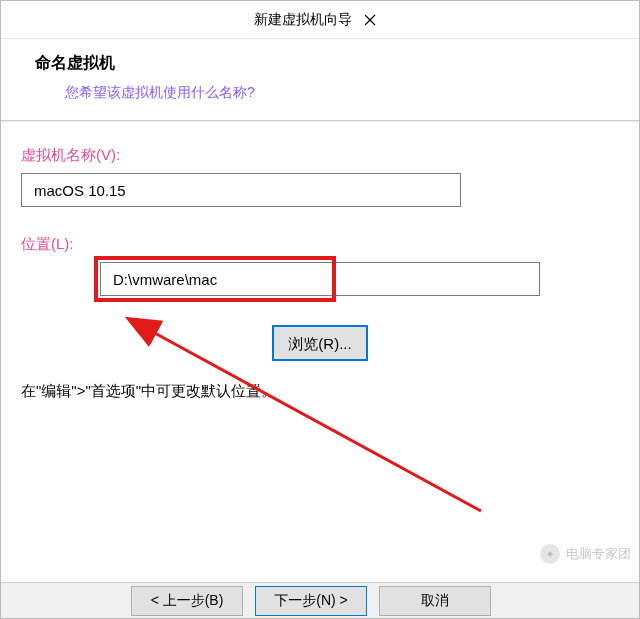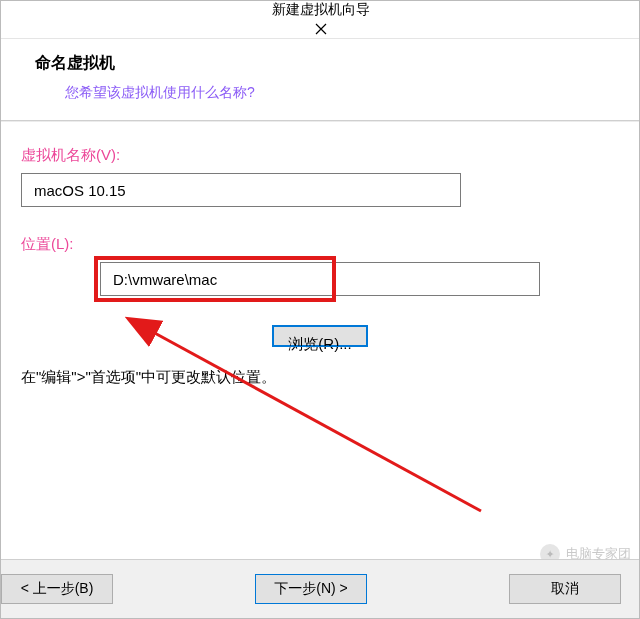--- a/index.html
+++ b/index.html
@@ -17,24 +17,23 @@
       width: 640px;
       height: 619px;
       border: 1px solid #bbb;
       position: relative;
       background: #fff;
     }
     .titlebar {
       height: 38px;
       display: flex;
       align-items: center;
-      justify-content: flex-start;
+      justify-content: center;
       padding: 0 12px 0 14px;
       border-bottom: 1px solid #e5e5e5;
-      flex-direction: column;
     }
     .titlebar .title {
       font-size: 14px;
       color: #000;
     }
     .close-btn {
       width: 36px;
       height: 100%;
       display: flex;
       align-items: center;
@@ -94,21 +93,21 @@
       position: absolute;
       top: -6px;
       left: -6px;
       width: 242px;
       height: 46px;
       border: 4px solid #e21a1a;
       pointer-events: none;
       z-index: 2;
     }
     .browse-btn {
-      height: 20px;
+      height: 34px;
       padding: 8px 14px;
       background: #e1e1e1;
       border: 1px solid #0078d7;
       outline: 1px solid #0078d7;
       font-size: 15px;
       font-family: inherit;
       cursor: pointer;
     }
     .hint {
       margin-top: 22px;
@@ -122,26 +121,26 @@
       width: 380px;
       height: 230px;
       pointer-events: none;
       z-index: 3;
     }
     .footer {
       position: absolute;
       bottom: 0;
       left: 0;
       right: 0;
-      height: 59px;
+      height: 36px;
       border-top: 1px solid #cfcfcf;
       background: #f0f0f0;
       display: flex;
       align-items: center;
-      justify-content: space-between;
+      justify-content: center;
       padding-right: 18px;
       gap: 12px;
     }
     .footer button {
       height: 30px;
       min-width: 112px;
       padding: 0 10px;
       background: #e1e1e1;
       border: 1px solid #adadad;
       font-size: 14px;

